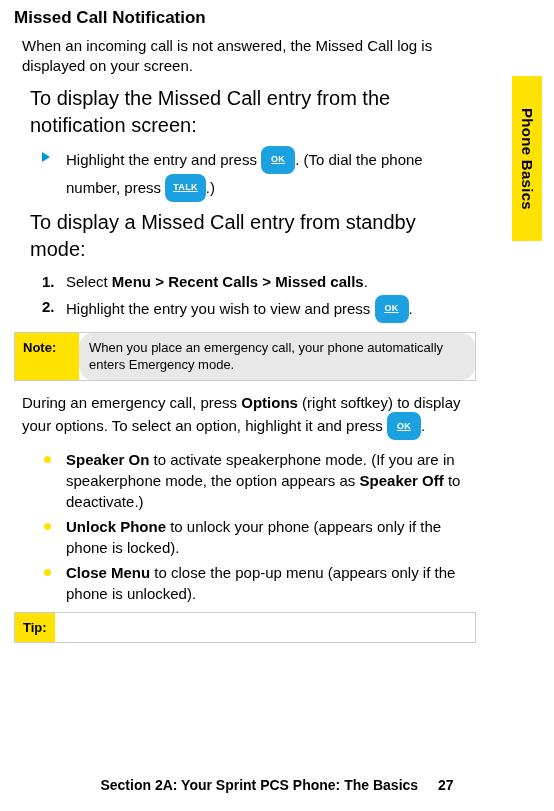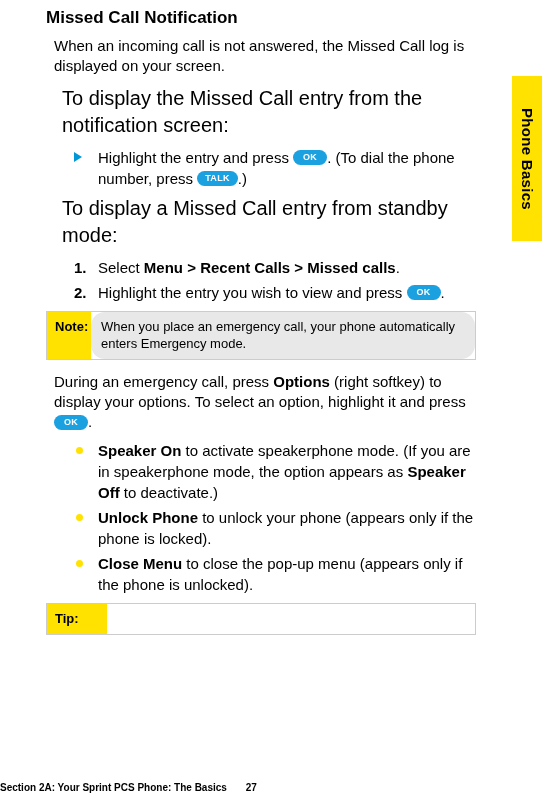--- a/index.html
+++ b/index.html
@@ -5,21 +5,21 @@
     * { margin: 0; padding: 0; box-sizing: border-box; }
     body {
       width: 554px;
       height: 811px;
       font-family: "Helvetica Neue", Arial, sans-serif;
       position: relative;
       background: #fff;
       color: #000;
     }
     .page {
-      padding: 8px 30px 20px 46px;
+      padding: 8px 30px 20px 14px;
       width: 506px;
     }
     .side-tab {
       position: absolute;
       right: 12px;
       top: 76px;
       width: 30px;
       height: 165px;
       background: #ffe200;
       display: flex;
@@ -90,61 +90,63 @@
     .key {
       display: inline-flex;
       align-items: center;
       justify-content: center;
       background: #1ba0e0;
       color: #fff;
       border-radius: 8px;
       font-size: 9px;
       font-weight: 700;
       padding: 0 8px;
-      height: 15px;
+      height: 28px;
       min-width: 34px;
       vertical-align: middle;
       position: relative;
       top: -1px;
       letter-spacing: 0.3px;
+      text-decoration: underline;
     }
     .key.num { min-width: 28px; font-size: 10px; }
     .note-box {
       display: flex;
       margin: 8px 0 12px 0;
       border: 1px solid #ccc;
       font-size: 13px;
       line-height: 1.35;
     }
     .note-label {
       background: #ffe200;
       font-weight: 700;
       padding: 6px 8px;
-      width: 44px;
+      width: 64px;
       flex-shrink: 0;
     }
     .note-content {
       background: #e8e8e8;
       padding: 6px 10px;
       flex: 1;
       border-radius: 14px;
     }
     .tip-label {
       background: #ffe200;
       font-weight: 700;
       padding: 6px 8px;
-      width: 60px;
+      width: 40px;
       flex-shrink: 0;
     }
     .footer {
       position: absolute;
       bottom: 18px;
       left: 0;
       width: 554px;
-      font-size: 10px;
+      text-align: center;
+      font-size: 14px;
     }
     .footer .pagenum {
       font-weight: 700;
       margin-left: 16px;
     }
     h1.second {
       margin-top: 8px;
     }
   </style>
 </head>

